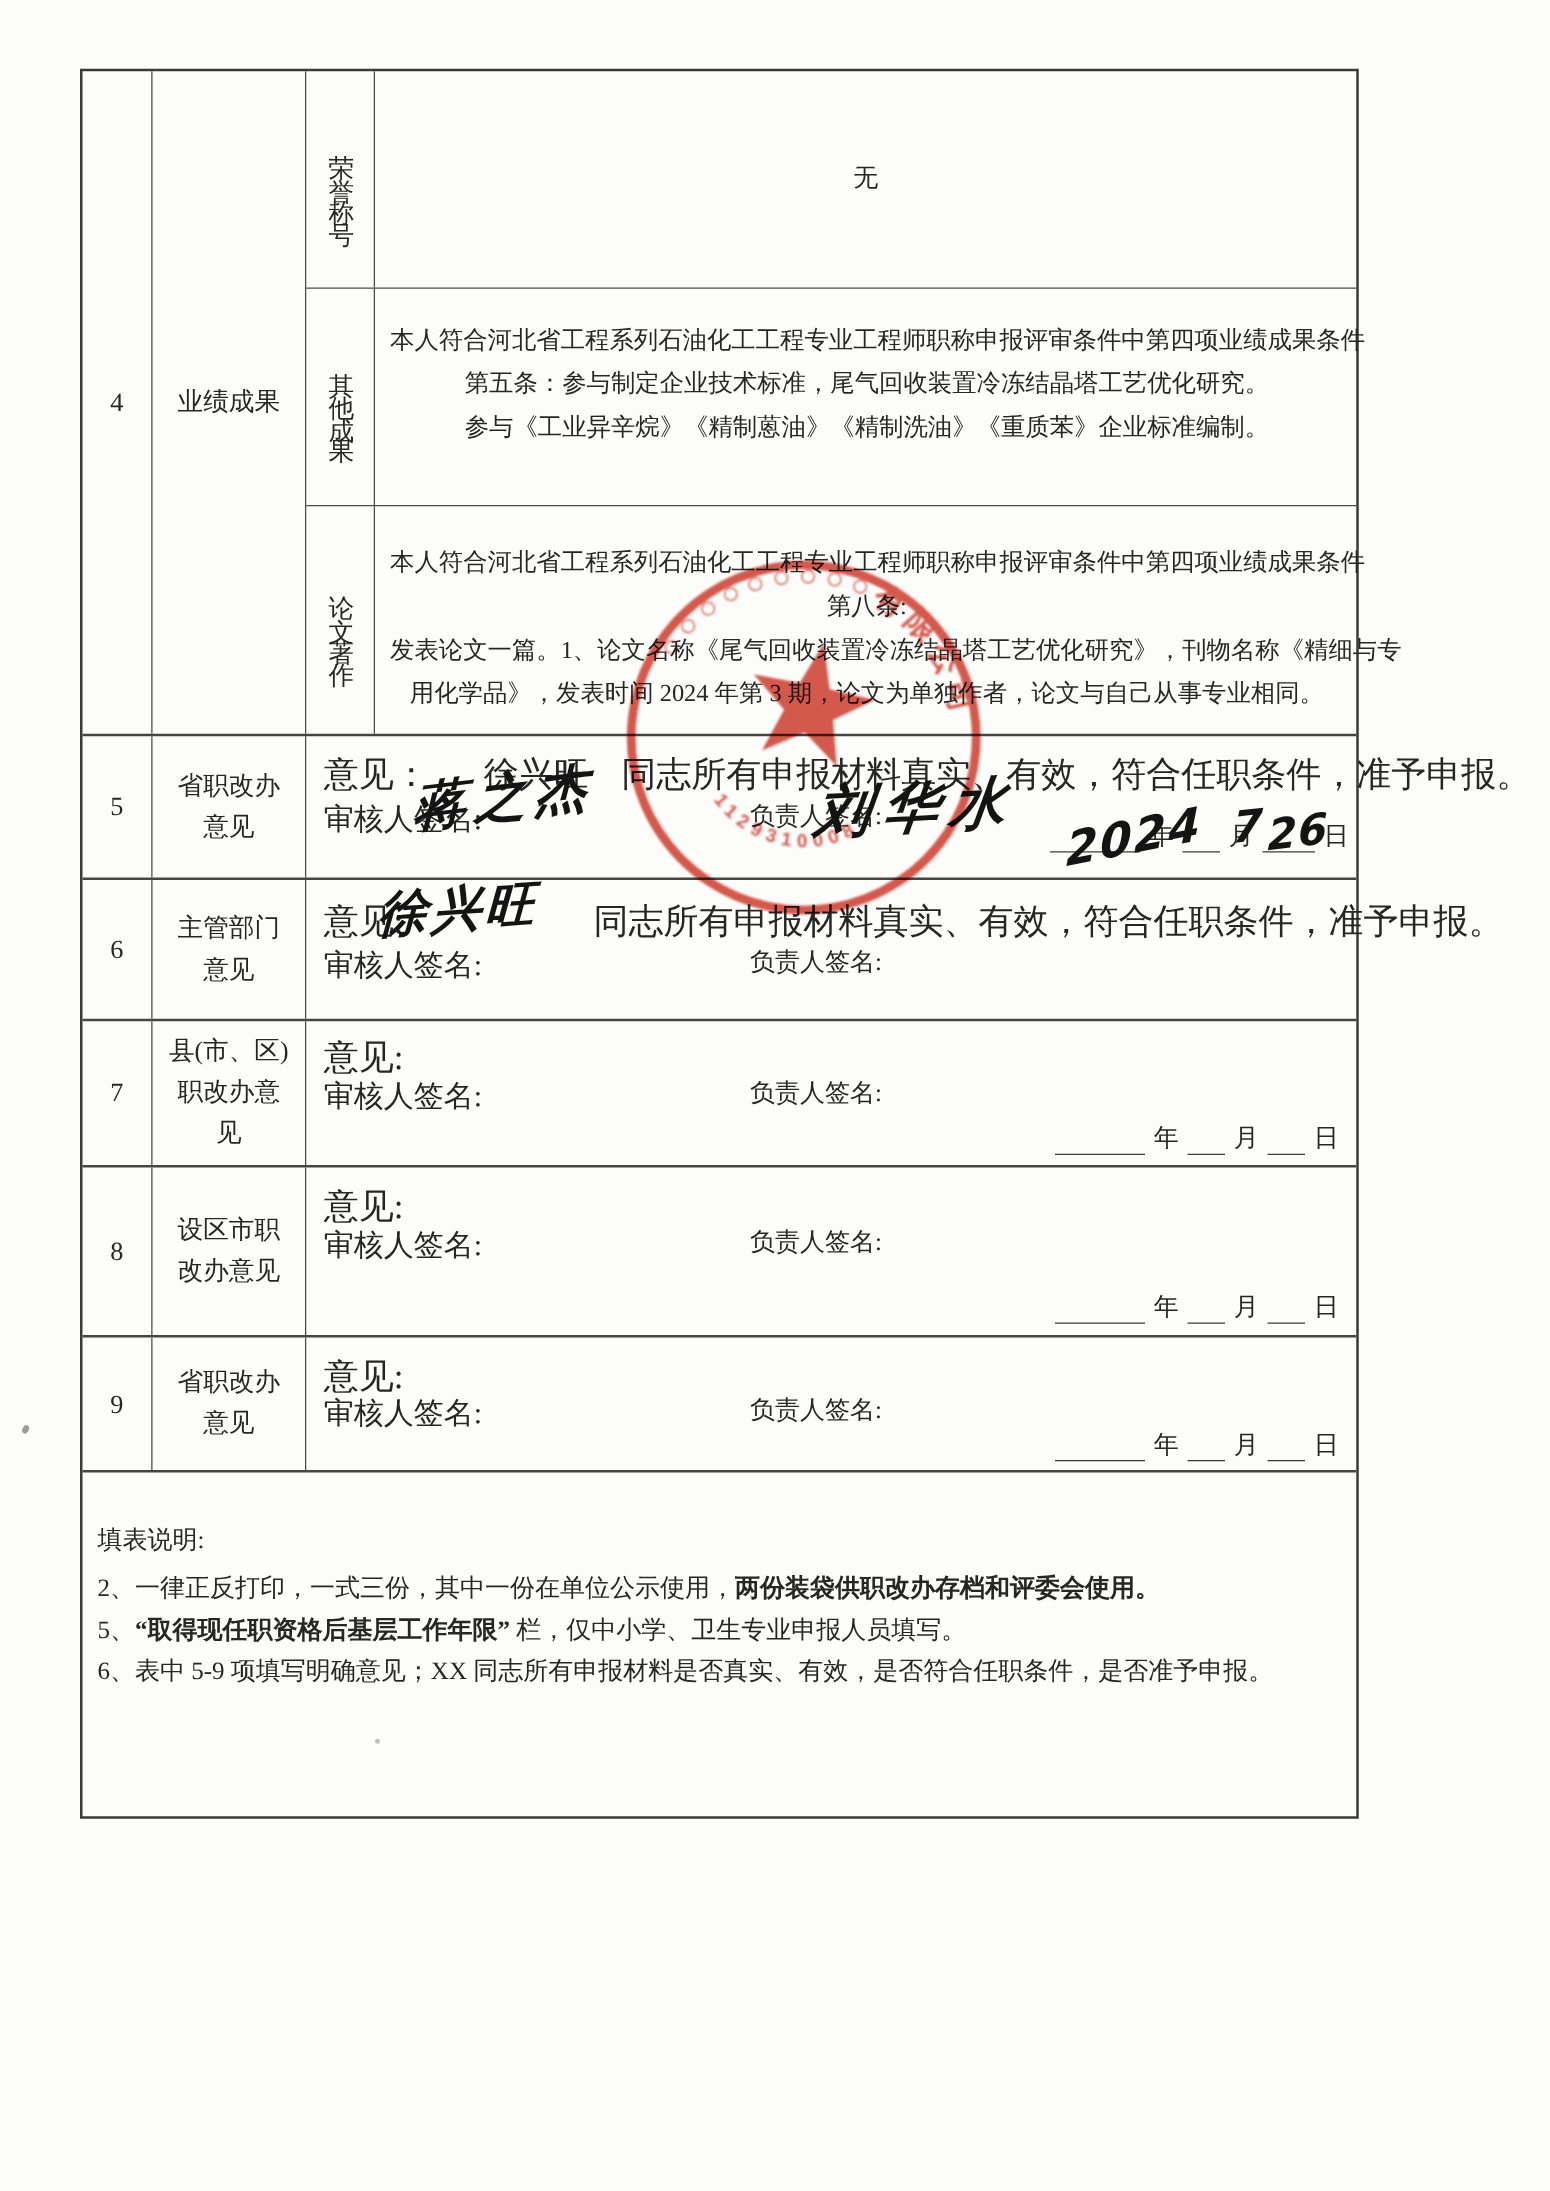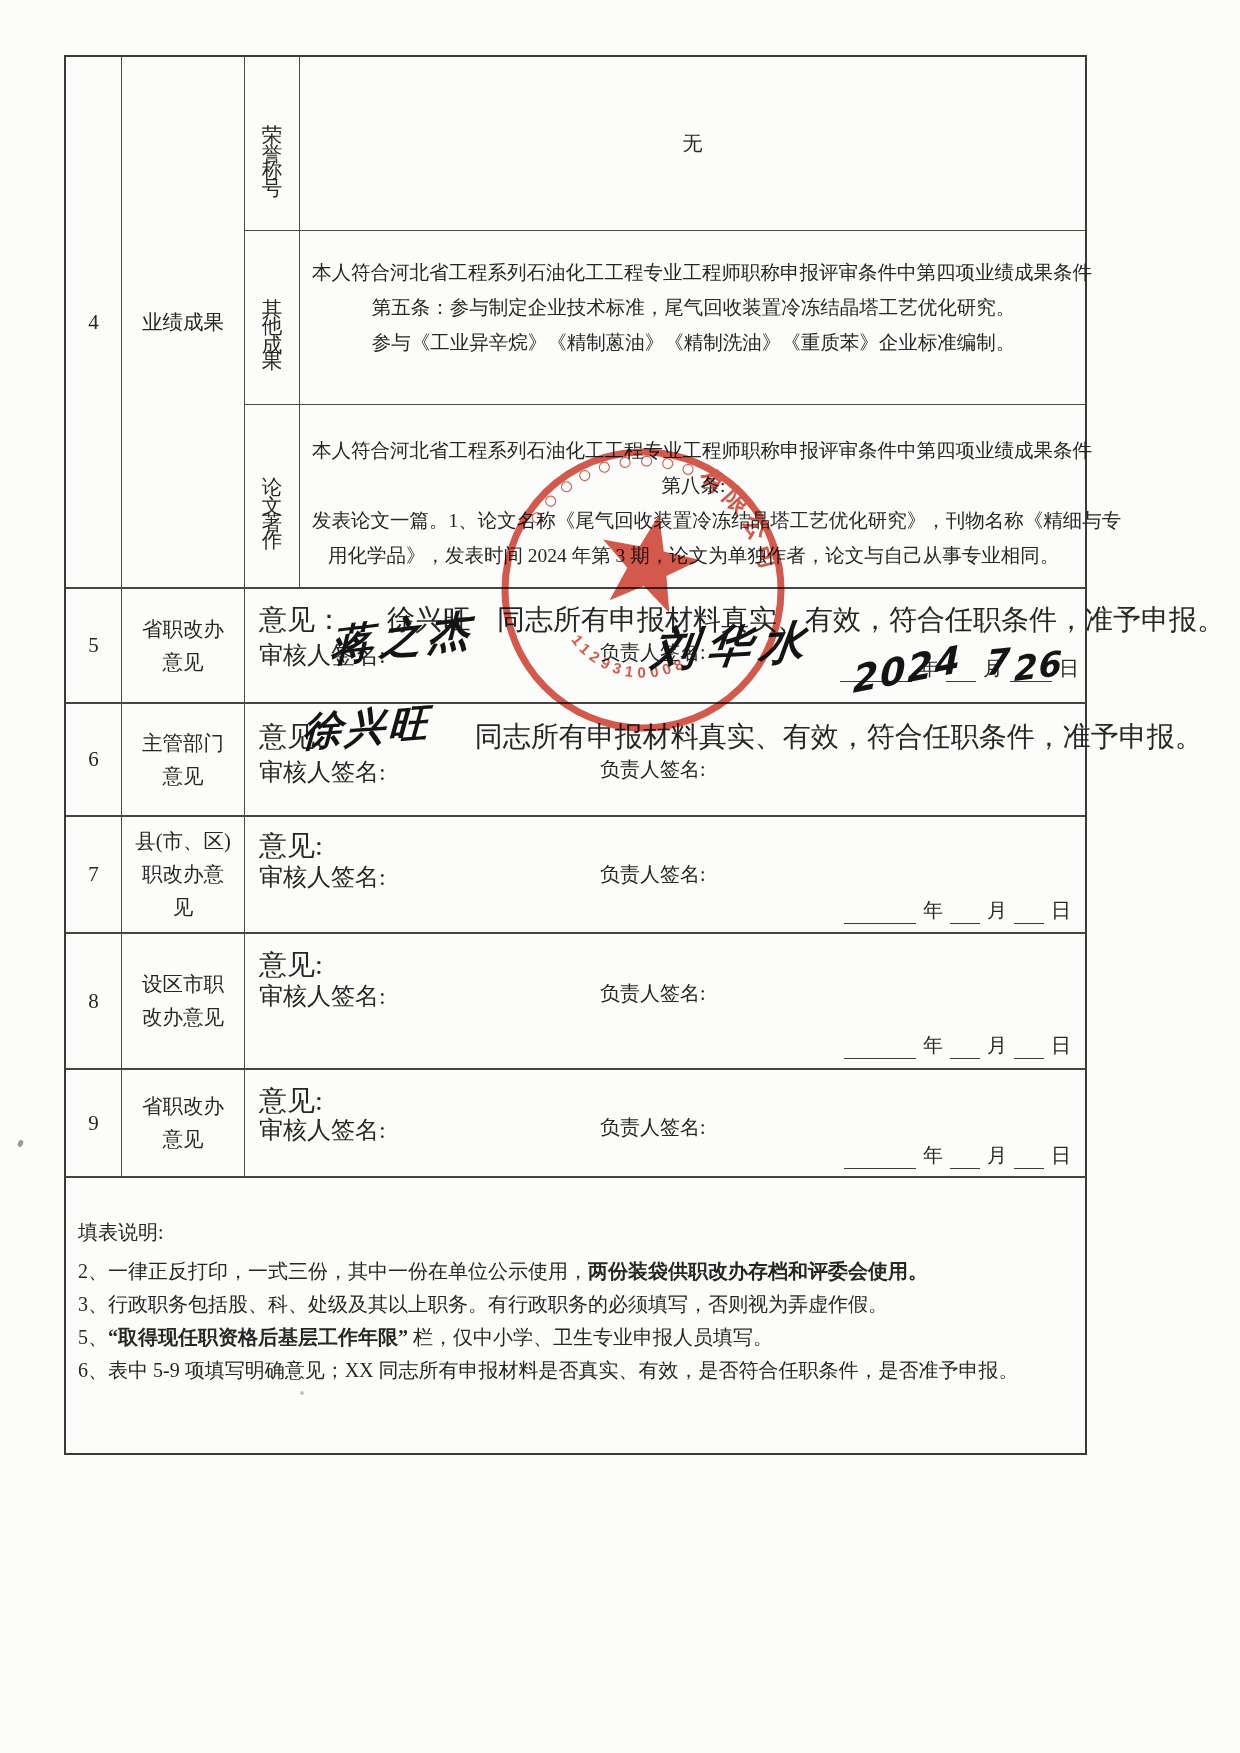--- a/index.html
+++ b/index.html
@@ -208,21 +208,20 @@
           <span class="blank w30"></span>
             <span>日</span>
         </div>
       </div>
     </div>
 
     <div class="row bt" style="top:1119px;height:244px">
       <div class="notes-body">
         <div class="notes-title">填表说明:</div>
         <p class="note-item"><span>2、一律正反打印，一式三份，其中一份在单位公示使用，</span><span class="b">两份装袋供职改办存档和评委会使用。</span><span></span></p>
-        <p class="note-item"><span>3、行政职务包括股、科、处级及其以上职务。有行政职务的必须填写，否则视为弄虚作假。</span><span class="b"></span><span></span></p>
         <p class="note-item"><span>5、</span><span class="b">“取得现任职资格后基层工作年限”</span><span> 栏，仅中小学、卫生专业申报人员填写。</span></p>
         <p class="note-item"><span>6、表中 5-9 项填写明确意见；XX 同志所有申报材料是否真实、有效，是否符合任职条件，是否准予申报。</span><span class="b"></span><span></span></p>
       </div>
     </div>
 
   </div>
 
   <div class="hw hw-jiang">蒋之杰</div>
   <div class="hw hw-liu">刘华水</div>
   <div class="hw hw-xu">徐兴旺</div>

